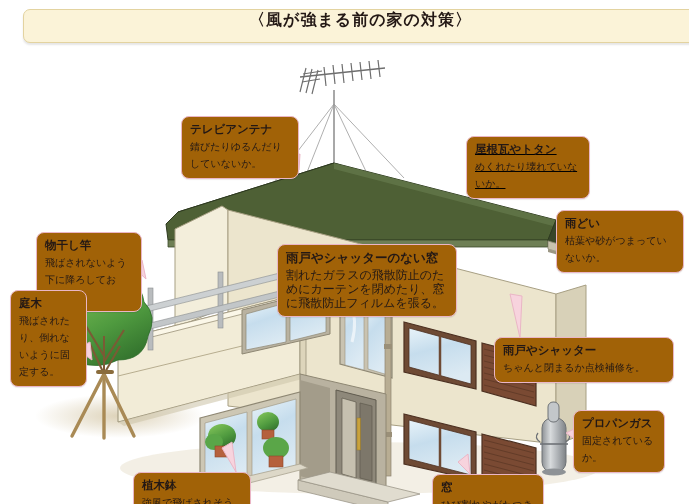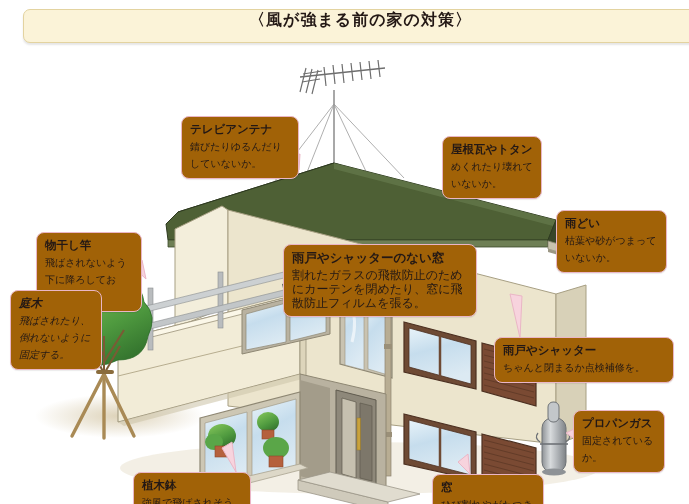--- a/index.html
+++ b/index.html
@@ -72,25 +72,25 @@
     font-size: 10px;
     color: #231815;
     line-height: 17px;
     margin-top: 1px;
   }
   .callout.wide .c-title { font-size: 12.5px; line-height: 17px; }
   .callout.wide .c-body  { font-size: 12px; line-height: 14px; }
 
   
   #co-antenna   { left: 181px; top: 72px;  width: 118px; }
-  #co-roof      { left: 442px; top: 92px;  width: 100px; }
-  #co-gutter    { left: 556px; top: 166px; width: 111px; }
+  #co-roof      { left: 466px; top: 92px;  width: 124px; text-decoration: underline; }
+  #co-gutter    { left: 556px; top: 166px; width: 128px; }
   #co-pole      { left: 36px;  top: 172px; width: 106px; margin-top: 16px; }
-  #co-tree      { left: 10px;  top: 246px; width: 92px; font-style: italic;  }
-  #co-nowindow  { left: 283px; top: 200px; width: 194px; }
+  #co-tree      { left: 10px;  top: 246px; width: 77px;  }
+  #co-nowindow  { left: 277px; top: 200px; width: 180px; }
   #co-shutter   { left: 494px; top: 293px; width: 180px; }
   #co-propane   { left: 573px; top: 366px; width: 92px; }
   #co-window    { left: 432px; top: 430px; width: 112px; }
   #co-pot       { left: 133px; top: 428px; width: 118px; }
 </style>
 </head>
 <body>
 
 <div id="page">
 

